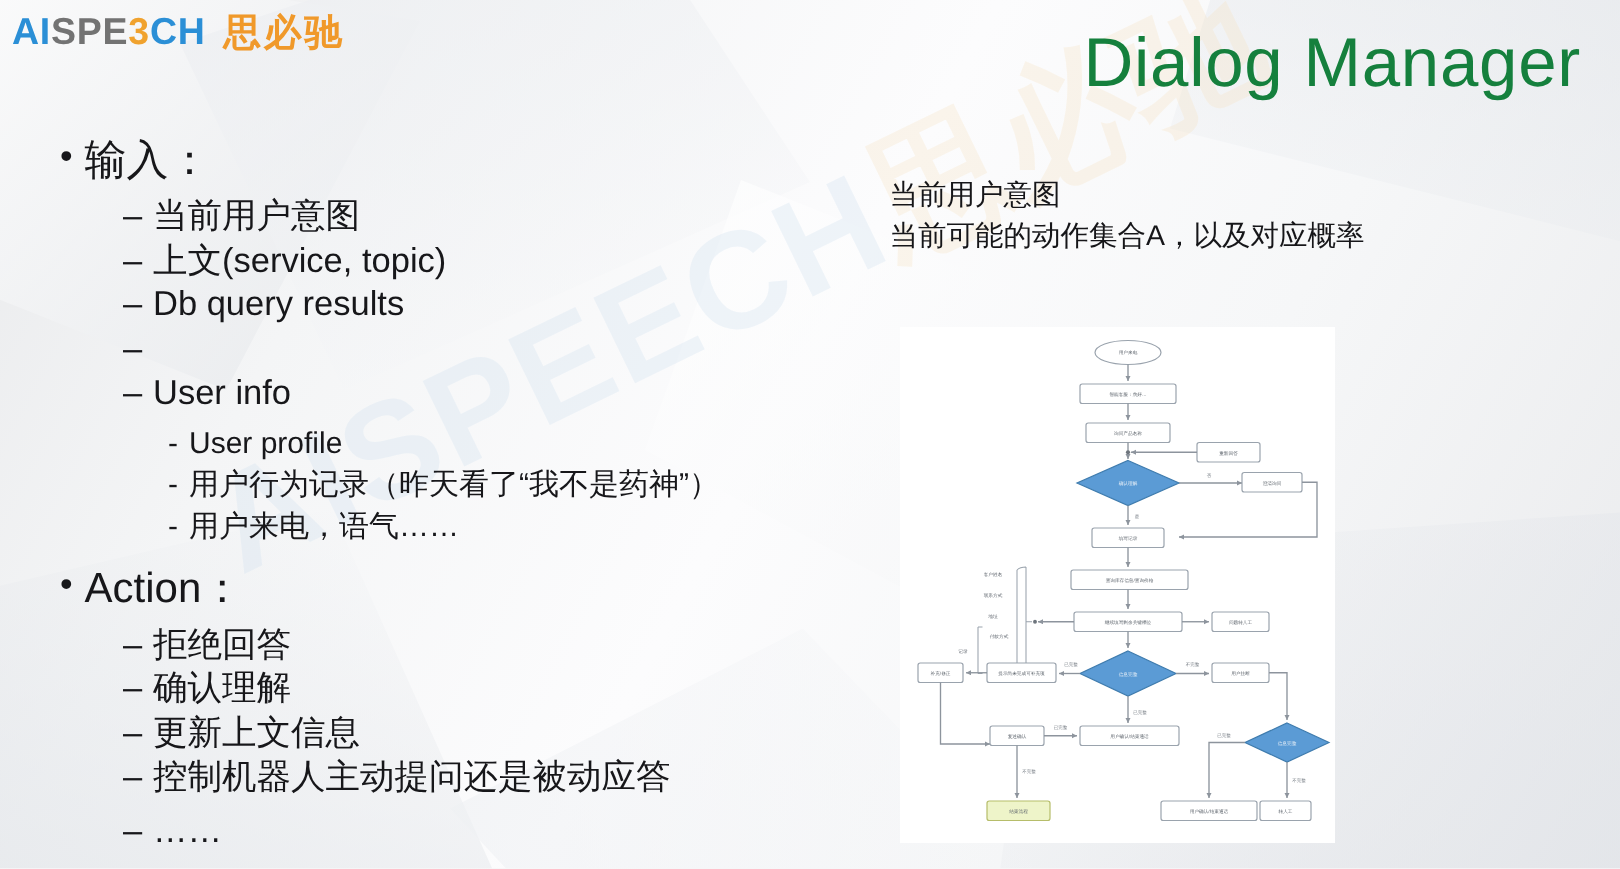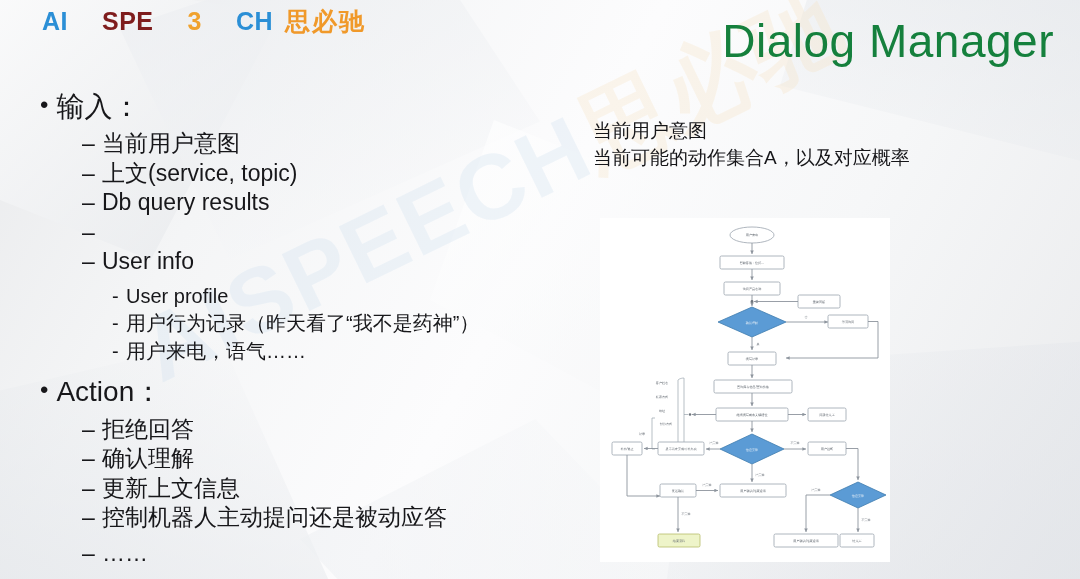--- a/index.html
+++ b/index.html
@@ -48,23 +48,23 @@
     font-size:92px;font-weight:bold;letter-spacing:2px;
     white-space:nowrap;pointer-events:none;
     opacity:.30;
   }
   .wm-en{color:#cfe0ef;}
   .wm-cn{color:#f6e2c2;}
 
   
   .logo{position:absolute;left:8px;top:8px;height:26px;display:flex;align-items:center;}
   .logo-en{font-size:25px;font-weight:bold;letter-spacing:.5px;line-height:1;}
-  .logo-en span{display:inline-block;margin-left:34px;}
+  .logo-en span{display:inline-block;}
   .c-blue{color:#2b8fd6;}
-  .c-blue2{color:#7f1d1d;}
+  .c-blue2{color:#737373;}
   .c-or{color:#f0a22e;}
   .logo-cn{font-size:25px;font-weight:bold;color:#f0992a;margin-left:12px;letter-spacing:2px;line-height:1;
            font-family:"DejaVu Sans","Liberation Sans",sans-serif;}
 
   
   .title{
     position:absolute;right:26px;top:14px;
     font-size:46px;color:#15803d;letter-spacing:.5px;
     font-family:Liberation Sans, sans-serif;
   }

